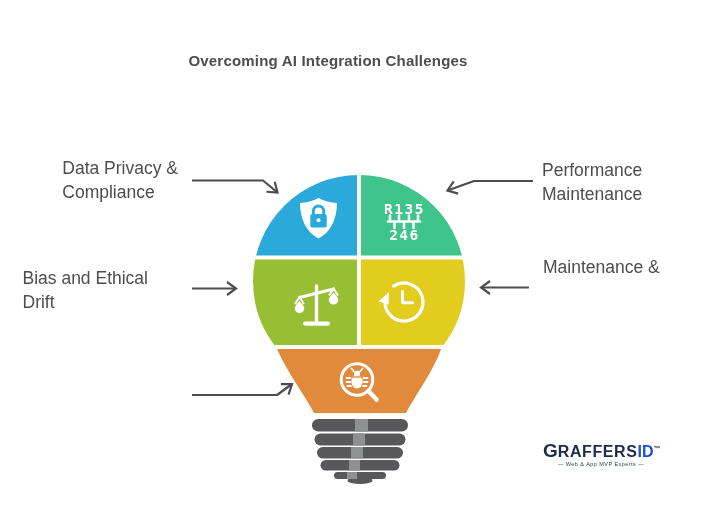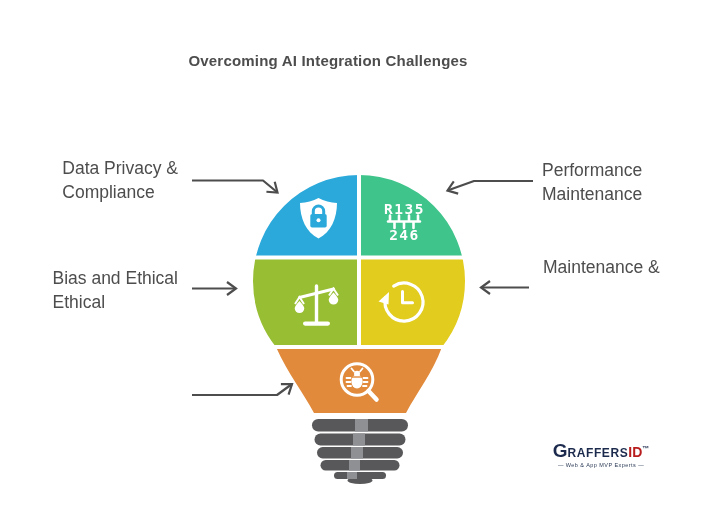--- a/index.html
+++ b/index.html
@@ -4,47 +4,47 @@
 <style>
   html,body{margin:0;padding:0;background:#fff;}
   .stage{position:relative;width:708px;height:531px;background:#fff;overflow:hidden;
          font-family:"Liberation Sans",sans-serif;}
   .title{position:absolute;top:52px;left:0;width:656px;text-align:center;
          font-size:15px;font-weight:bold;color:#4D4D4D;letter-spacing:.2px;}
   .label{position:absolute;font-size:17.5px;line-height:24px;color:#4D4D4D;}
   .label.ra{text-align:left;}
   .label.la{text-align:left;}
   #lbl-dp  {top:156px;right:530px;}
-  #lbl-be  {top:266px;right:530px;}
+  #lbl-be  {top:266px;right:560px;}
   #lbl-dbg {top:373px;right:530px;}
   #lbl-perf{top:158px;left:542px;}
   #lbl-mnt {top:255px;left:543px;}
   svg.art{position:absolute;top:0;left:0;}
   .logo{position:absolute;top:440px;left:543px;width:116px;text-align:center;color:#1C2B4D;}
   .logo-row{font-weight:bold;white-space:nowrap;line-height:18px;}
   .logo-g{font-size:19px;}
-  .logo-left{font-size:12px;letter-spacing:.6px;}
-  .logo-right{font-size:14px;color:#b91c1c;}
+  .logo-left{font-size:16px;letter-spacing:.6px;}
+  .logo-right{font-size:16px;color:#1d4ed8;}
   .logo-tm{font-size:7px;vertical-align:super;}
   .logo-tagline{font-size:5.5px;letter-spacing:.45px;color:#2B3A55;margin-top:0px;white-space:nowrap;}
 </style>
 </head>
 <body>
 
 <div class="stage">
 
   <div class="title">Overcoming AI Integration Challenges</div>
 
   <div class="label ra" id="lbl-dp">
     <div>Data Privacy &amp;</div>
     <div>Compliance</div>
   </div>
   <div class="label ra" id="lbl-be">
     <div>Bias and Ethical</div>
-    <div>Ethical</div>
+    <div>Drift</div>
   </div>
   <div class="label la" id="lbl-perf">
     <div>Performance</div>
     <div>Maintenance</div>
   </div>
   <div class="label la" id="lbl-mnt">
     <div>Maintenance &amp;</div>
   </div>
 
   <svg class="art" width="708" height="531" viewBox="0 0 708 531">

